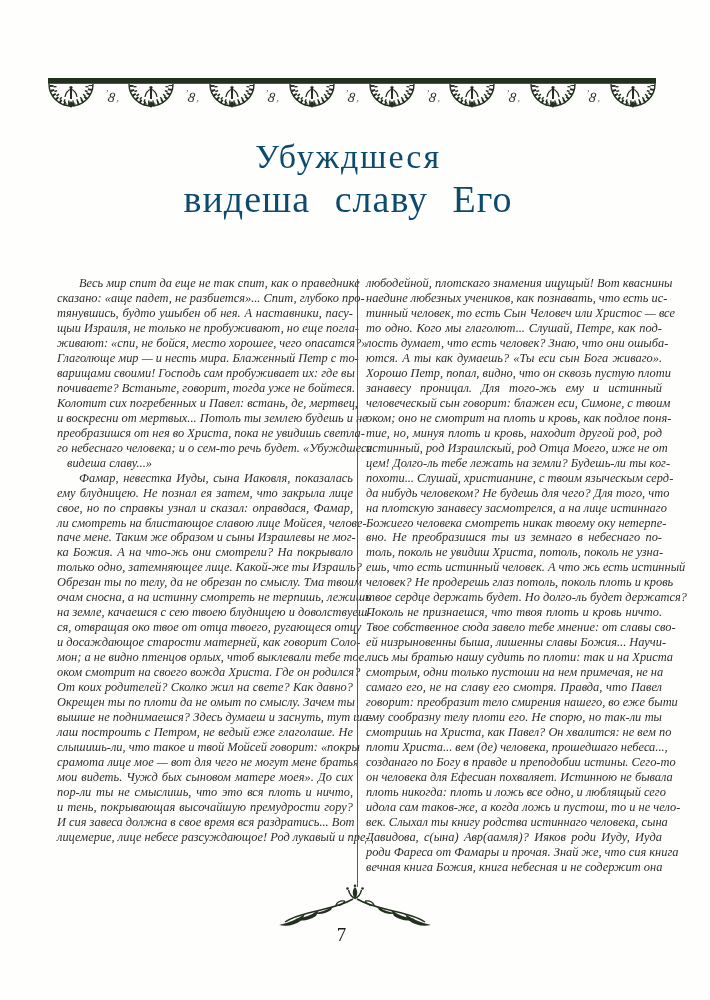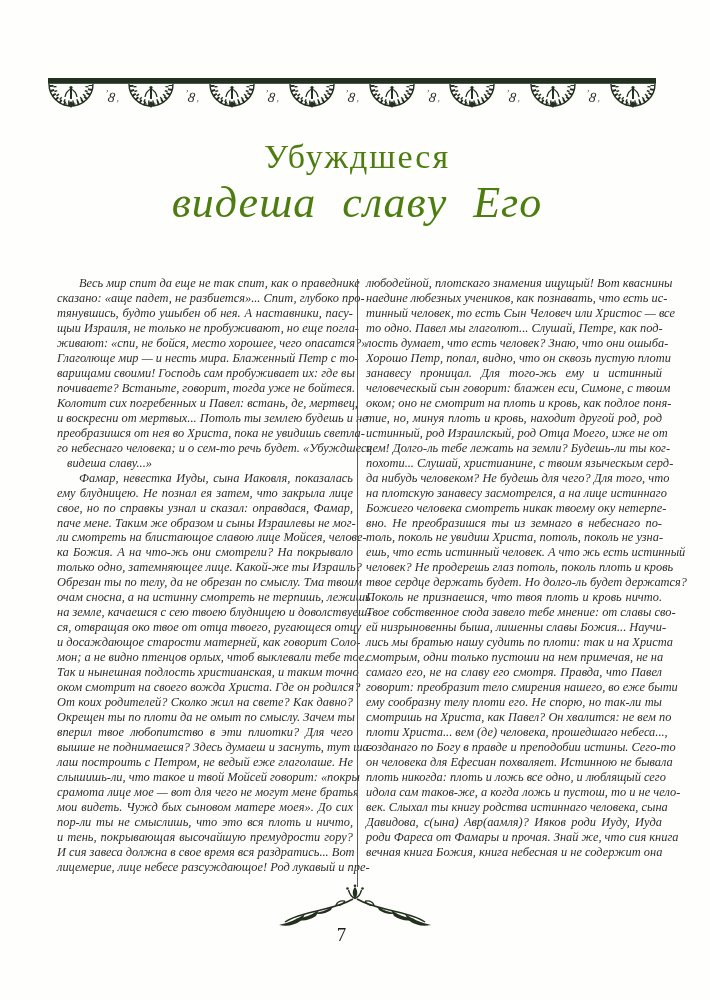--- a/index.html
+++ b/index.html
@@ -15,23 +15,23 @@
   .medallion{flex:0 0 auto; margin-top:-1px;}
   .sep8{
     flex:0 0 auto; margin-top:7px; font-style:italic; font-size:14px;
     color:#23301f; transform:rotate(10deg); line-height:1;
     display:flex; align-items:center; gap:1px;
   }
   .sep8 .tick{font-size:9px; line-height:1;}
   .sep8 .tick.hi{transform:translateY(-4px);}
   .sep8 .tick.lo{transform:translateY(4px);}
   
-  .title{position:absolute; left:9px; top:138px; width:696px; text-align:center; color:#4d7c0f;}
+  .title{position:absolute; left:0; top:138px; width:696px; text-align:center; color:#0c4a6e;}
   .title .t1{font-size:34px; letter-spacing:2px; word-spacing:10px; line-height:1.1;}
-  .title .t2{font-size:44px; letter-spacing:1px; word-spacing:14px; line-height:1.2; margin-top:2px;font-style:italic;}
+  .title .t2{font-size:38px; letter-spacing:1px; word-spacing:14px; line-height:1.2; margin-top:2px;}
   
   .col{
     position:absolute; top:276px; width:296px;
     font-style:italic; font-size:12.4px; color:#2e2e2a;
   }
   .col-left{left:57px;}
   .col-right{left:366px;}
   .line{
     height:14.98px; line-height:14.98px; white-space:nowrap;
     text-align:justify; text-align-last:justify; overflow:visible;
@@ -190,52 +190,51 @@
       <div class="line">варищами своими! Господь сам пробуживает их: где вы</div>
       <div class="line">почиваете? Встаньте, говорит, тогда уже не бойтеся.</div>
       <div class="line">Колотит сих погребенных и Павел: встань, де, мертвец,</div>
       <div class="line">и воскресни от мертвых... Потоль ты землею будешь и не</div>
       <div class="line">преобразишся от нея во Христа, пока не увидишь светла-</div>
       <div class="line">го небеснаго человека; и о сем-то речь будет. «Убуждшеся</div>
       <div class="line short">видеша славу...»</div>
       <div class="line indent">Фамар, невестка Иуды, сына Иаковля, показалась</div>
       <div class="line">ему блудницею. Не познал ея затем, что закрыла лице</div>
       <div class="line">свое, но по справкы узнал и сказал: оправдася, Фамар,</div>
+      <div class="line">ли смотреть на блистающое славою лице Мойсея, челове-</div>
       <div class="line">паче мене. Таким же образом и сыны Израилевы не мог-</div>
-      <div class="line">ли смотреть на блистающое славою лице Мойсея, челове-</div>
       <div class="line">ка Божия. А на что-жь они смотрели? На покрывало</div>
       <div class="line">только одно, затемняющее лице. Какой-же ты Израиль?</div>
       <div class="line">Обрезан ты по телу, да не обрезан по смыслу. Тма твоим</div>
       <div class="line">очам сносна, а на истинну смотреть не терпишь, лежишь</div>
       <div class="line">на земле, качаешся с сею твоею блудницею и доволствуеш-</div>
       <div class="line">ся, отвращая око твое от отца твоего, ругающеся отцу</div>
       <div class="line">и досаждающое старости матерней, как говорит Соло-</div>
       <div class="line">мон; а не видно птенцов орлых, чтоб выклевали тебе тое.</div>
-      <div class="line">Так и нынешная подлость христианская, и таким точно</div>
       <div class="line">оком смотрит на своего вожда Христа. Где он родился?</div>
       <div class="line">От коих родителей? Сколко жил на свете? Как давно?</div>
       <div class="line">Окрещен ты по плоти да не омыт по смыслу. Зачем ты</div>
-      <div class="line">вперил твое любопитство в эти плиотки? Для чего</div>
       <div class="line">вышше не поднимаешся? Здесь думаеш и заснуть, тут ша-</div>
       <div class="line">лаш построить с Петром, не ведый еже глаголаше. Не</div>
       <div class="line">слышишь-ли, что такое и твой Мойсей говорит: «покры</div>
       <div class="line">срамота лице мое — вот для чего не могут мене братья</div>
       <div class="line">мои видеть. Чужд бых сыновом матере моея». До сих</div>
       <div class="line">пор-ли ты не смыслишь, что это вся плоть и ничто,</div>
       <div class="line">и тень, покрывающая высочайшую премудрости гору?</div>
       <div class="line">И сия завеса должна в свое время вся раздратись... Вот</div>
       <div class="line">лицемерие, лице небесе разсуждающое! Род лукавый и пре-</div>
     </div>
   <div class="divider"></div>
   <div class="col col-right" id="col-right">
       <div class="line">любодейной, плотскаго знамения ищущый! Вот кваснины</div>
       <div class="line">наедине любезных учеников, как познавать, что есть ис-</div>
       <div class="line">тинный человек, то есть Сын Человеч или Христос — все</div>
-      <div class="line">то одно. Павел мы глаголют... Слушай, Петре, как под-</div>
+      <div class="line">то одно. Кого мы глаголют... Слушай, Петре, как под-</div>
       <div class="line">лость думает, что есть человек? Знаю, что они ошыба-</div>
+      <div class="line">ются. А ты как думаешь? «Ты еси сын Бога живаго».</div>
       <div class="line">Хорошо Петр, попал, видно, что он сквозь пустую плоти</div>
       <div class="line">занавесу проницал. Для того-жь ему и истинный</div>
       <div class="line">человеческый сын говорит: блажен еси, Симоне, с твоим</div>
       <div class="line">оком; оно не смотрит на плоть и кровь, как подлое поня-</div>
       <div class="line">тие, но, минуя плоть и кровь, находит другой род, род</div>
       <div class="line">истинный, род Израилскый, род Отца Моего, иже не от</div>
       <div class="line">цем! Долго-ль тебе лежать на земли? Будешь-ли ты ког-</div>
       <div class="line">похоти... Слушай, христианине, с твоим языческым серд-</div>
       <div class="line">да нибудь человеком? Не будешь для чего? Для того, что</div>
       <div class="line">на плотскую занавесу засмотрелся, а на лице истиннаго</div>

